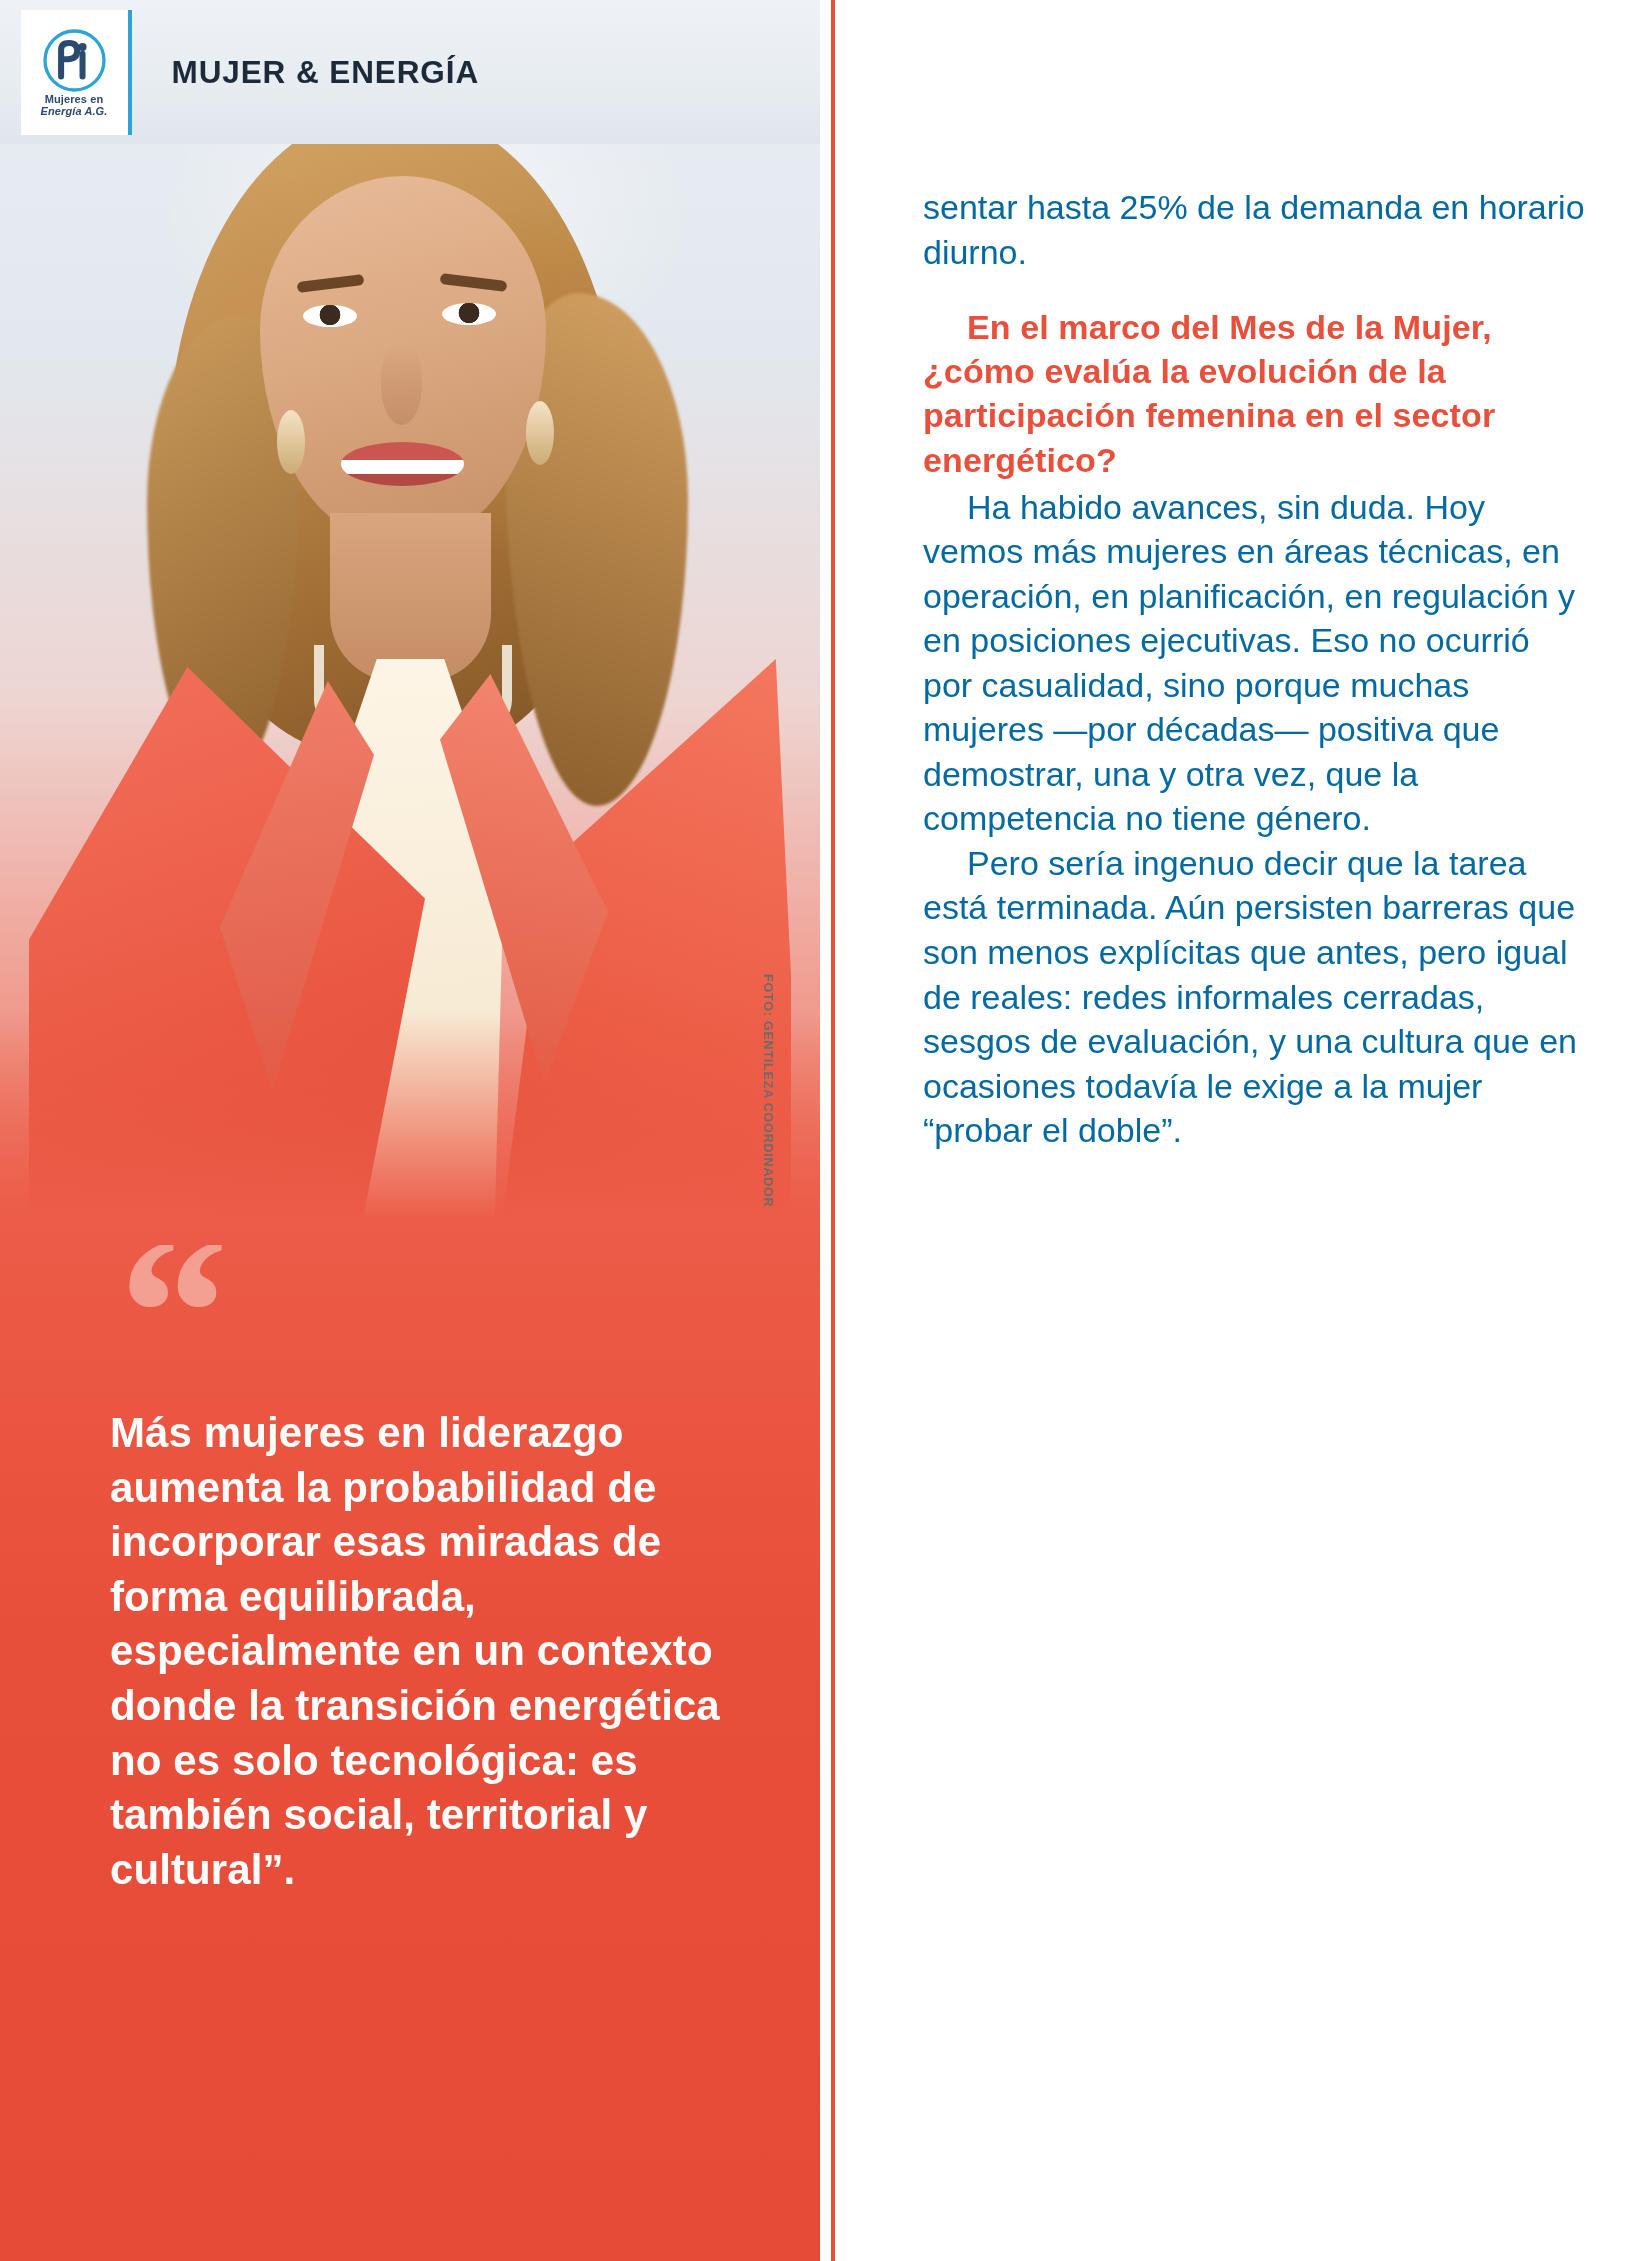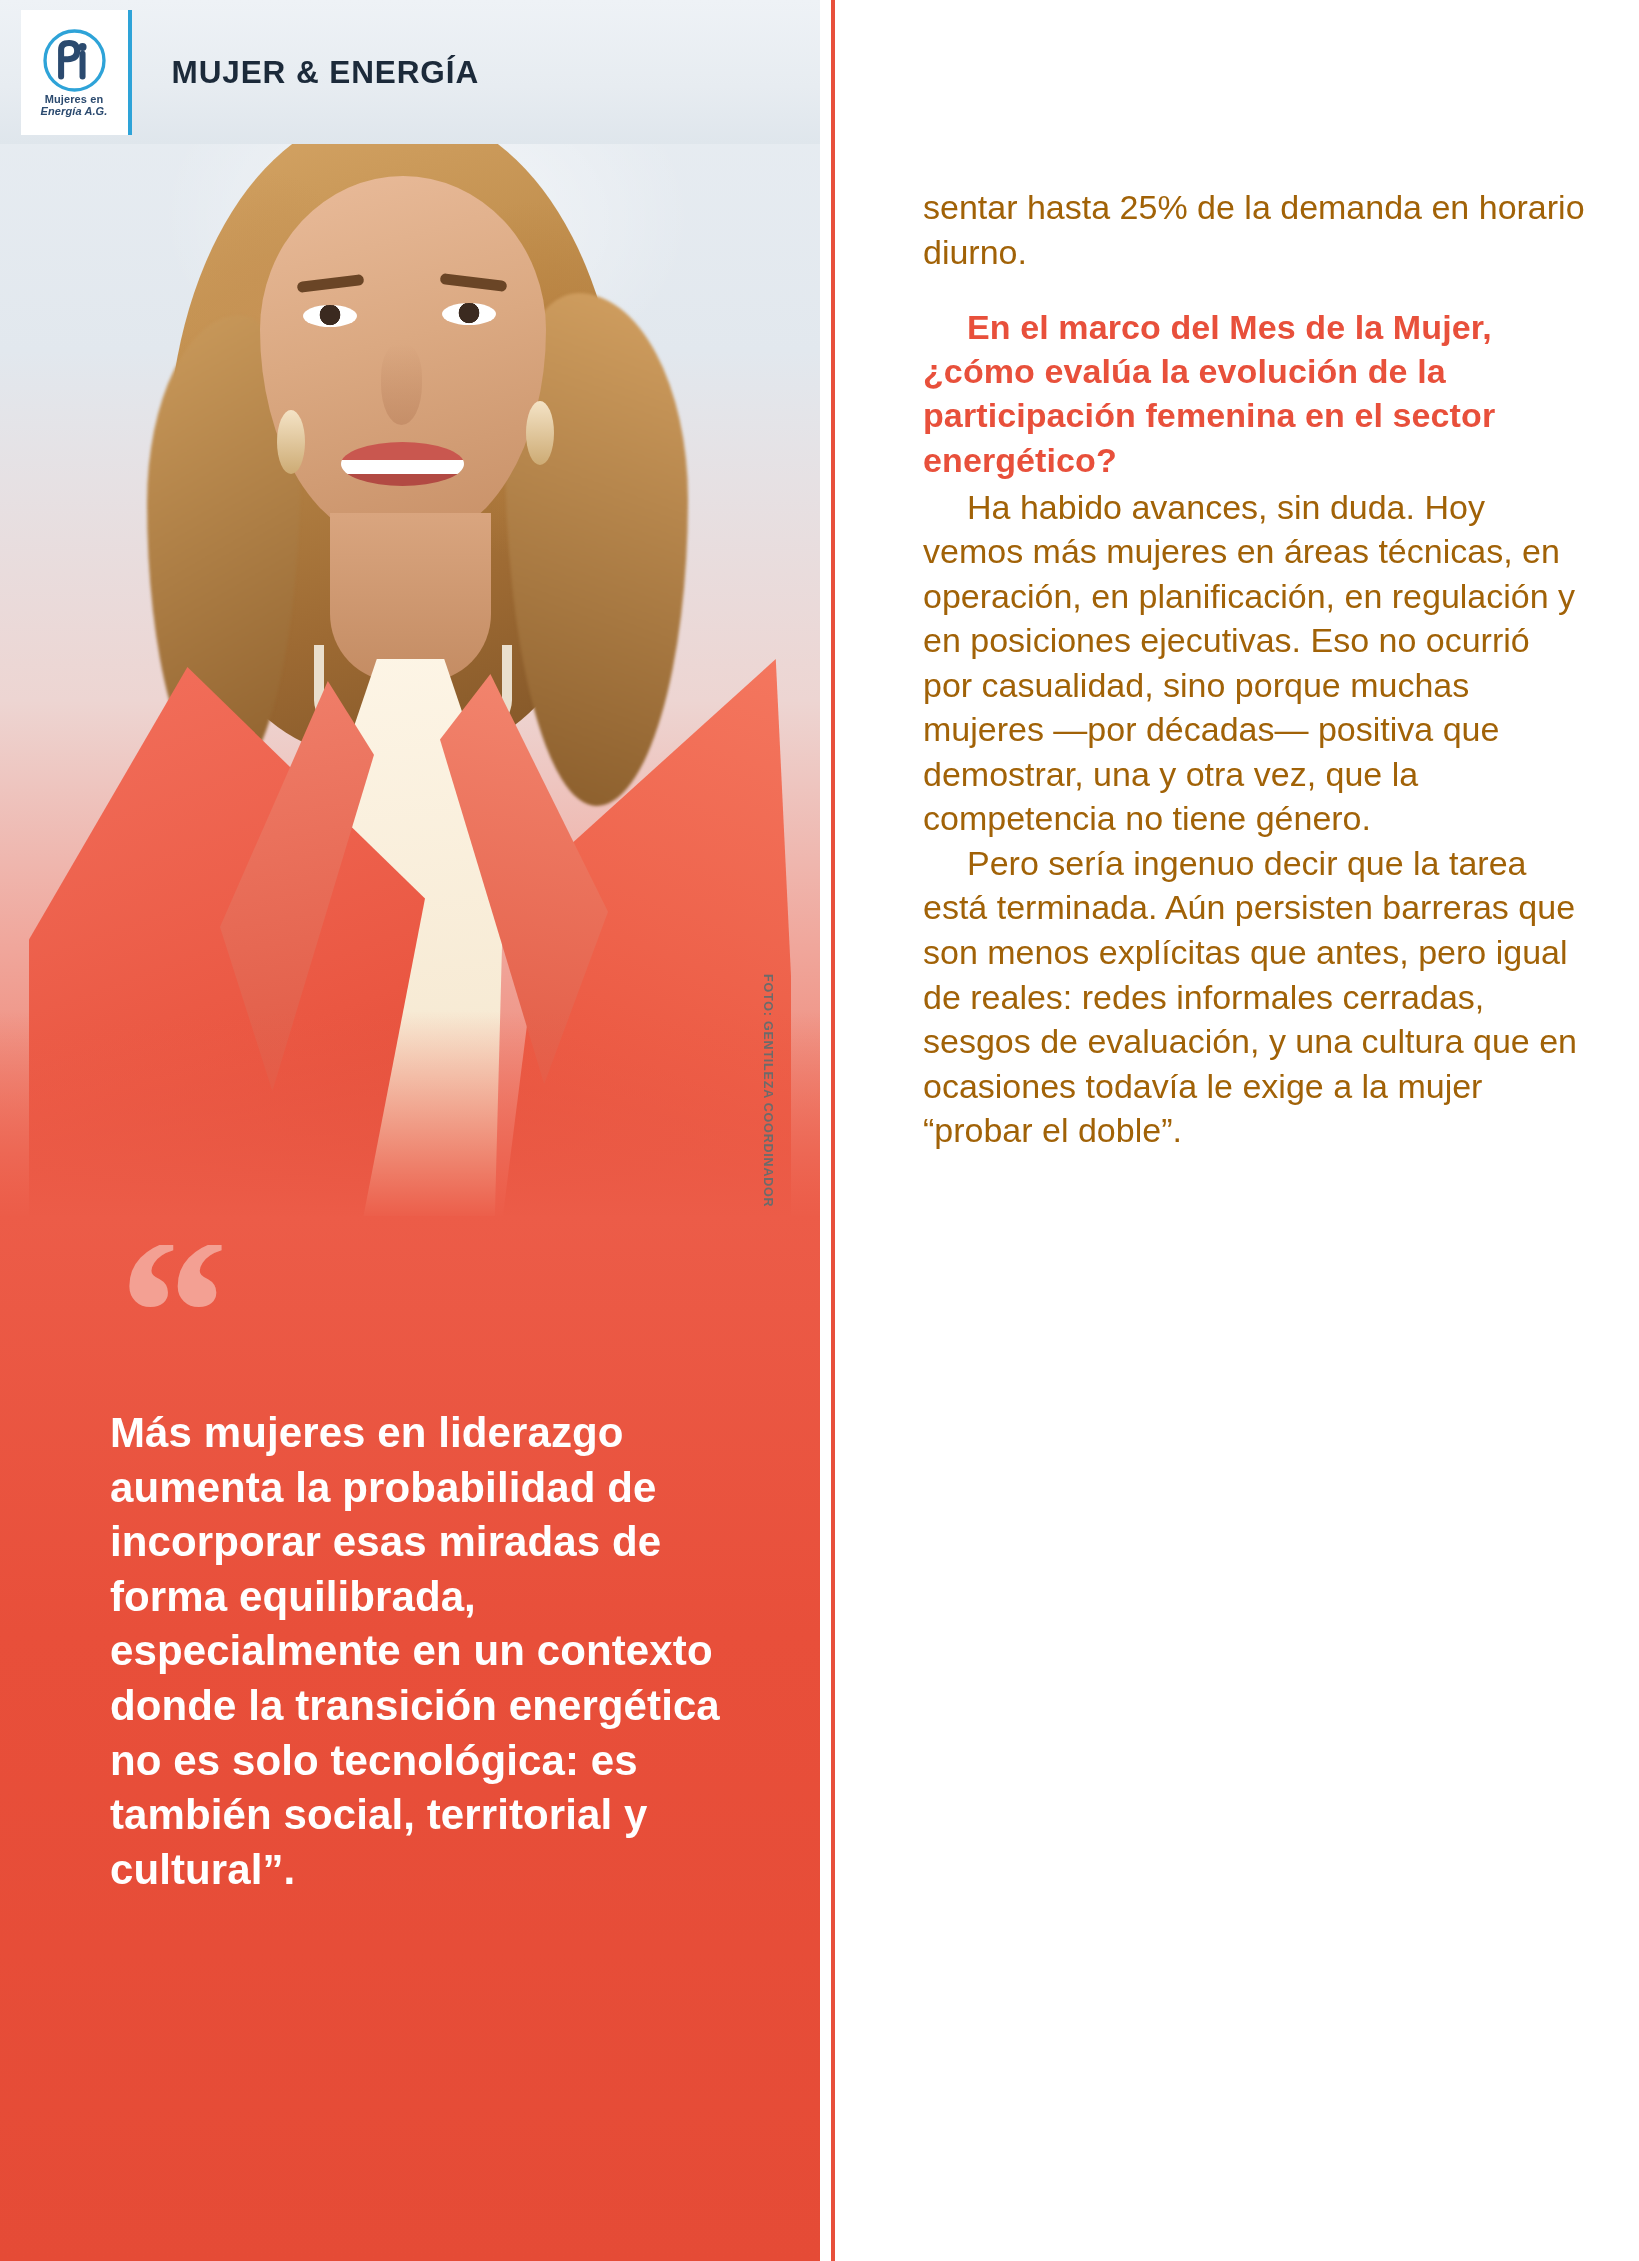--- a/index.html
+++ b/index.html
@@ -242,21 +242,21 @@
   
   .text-col {
     position: absolute;
     left: 923px;
     top: 185px;
     width: 665px;
   }
   .body-p {
     font-size: 34px;
     line-height: 1.31;
-    color: #a16207;
+    color: #0369a1;
     text-align: left;
     margin: 0;
   }
   .body-p.indent { text-indent: 44px; }
   .q-head {
     font-size: 34px;
     line-height: 1.3;
     font-weight: bold;
     color: #e8503b;
     text-indent: 44px;

